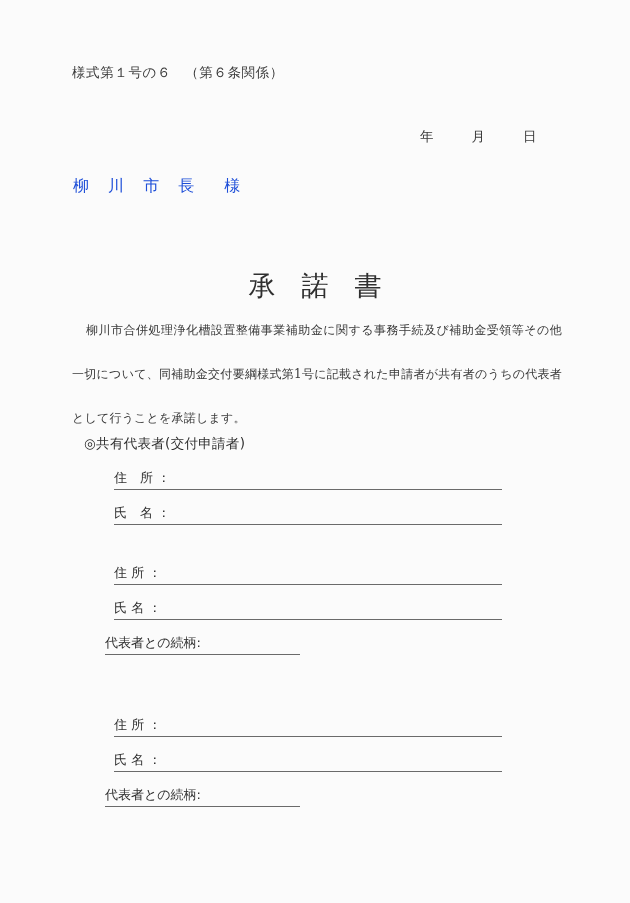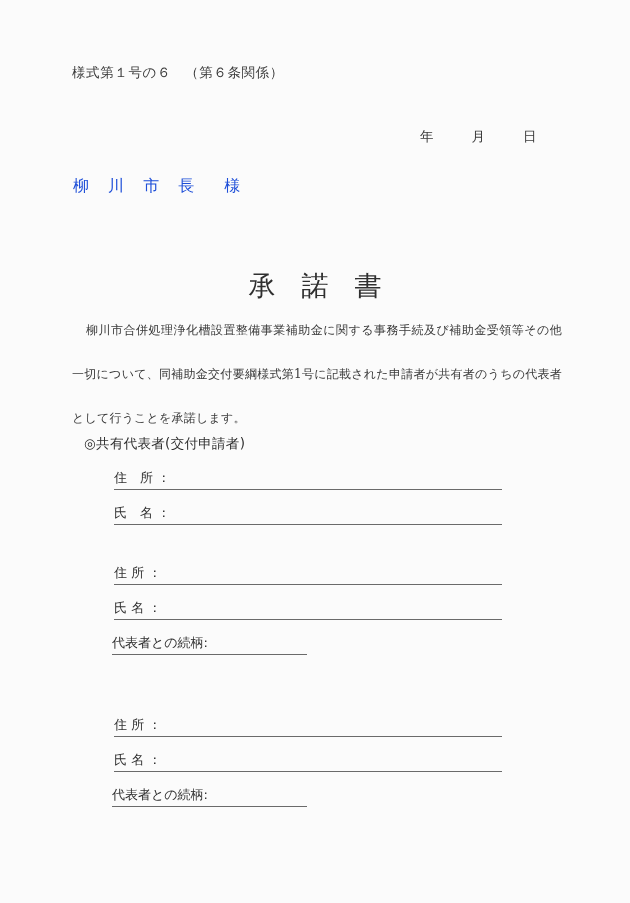--- a/index.html
+++ b/index.html
@@ -123,21 +123,21 @@
     white-space: pre;
     padding-bottom: 2px;
   }
   .field-blank {
     flex: 1 1 auto;
   }
 
   
   .row-wide { width: 388px; margin-left: 30px; }
   
-  .row-short { width: 195px; margin-left: 28px; }
+  .row-short { width: 195px; margin-left: 21px; }
 
   .sec1 { top: 435px; }
   .sec2 { top: 548px; }
   .sec3 { top: 700px; }
 </style>
 </head>
 <body>
 
 <div class="page">
 

